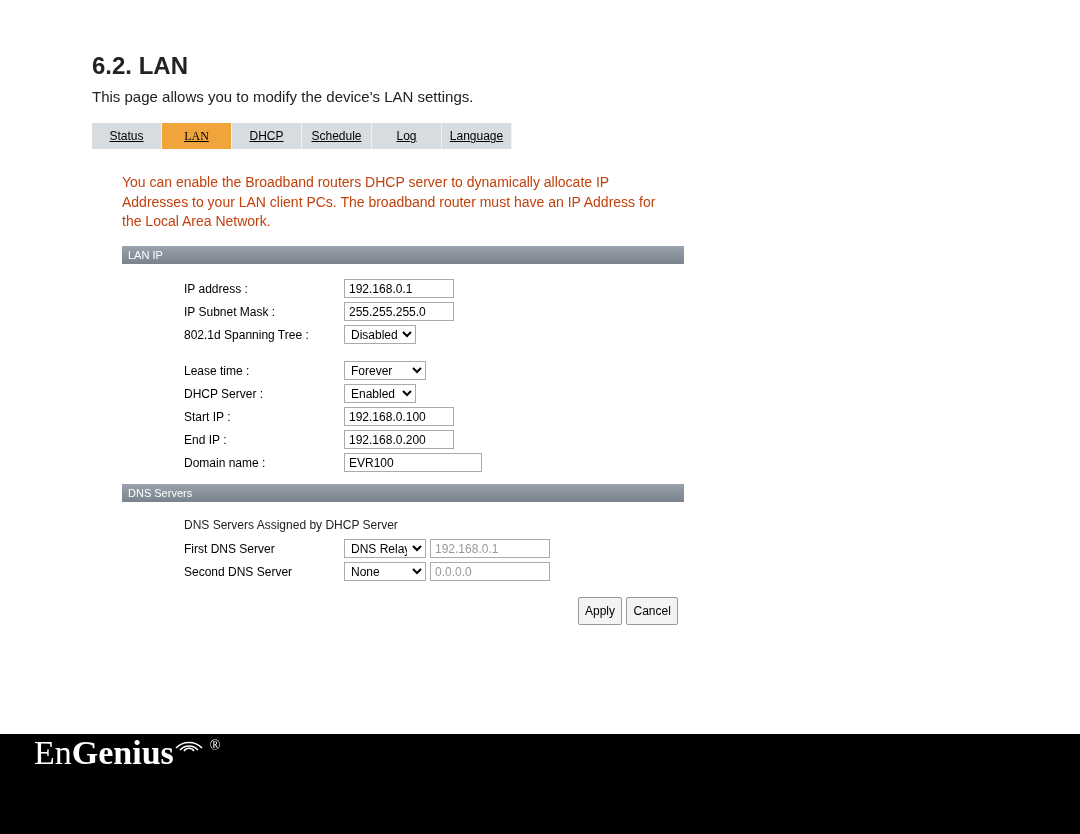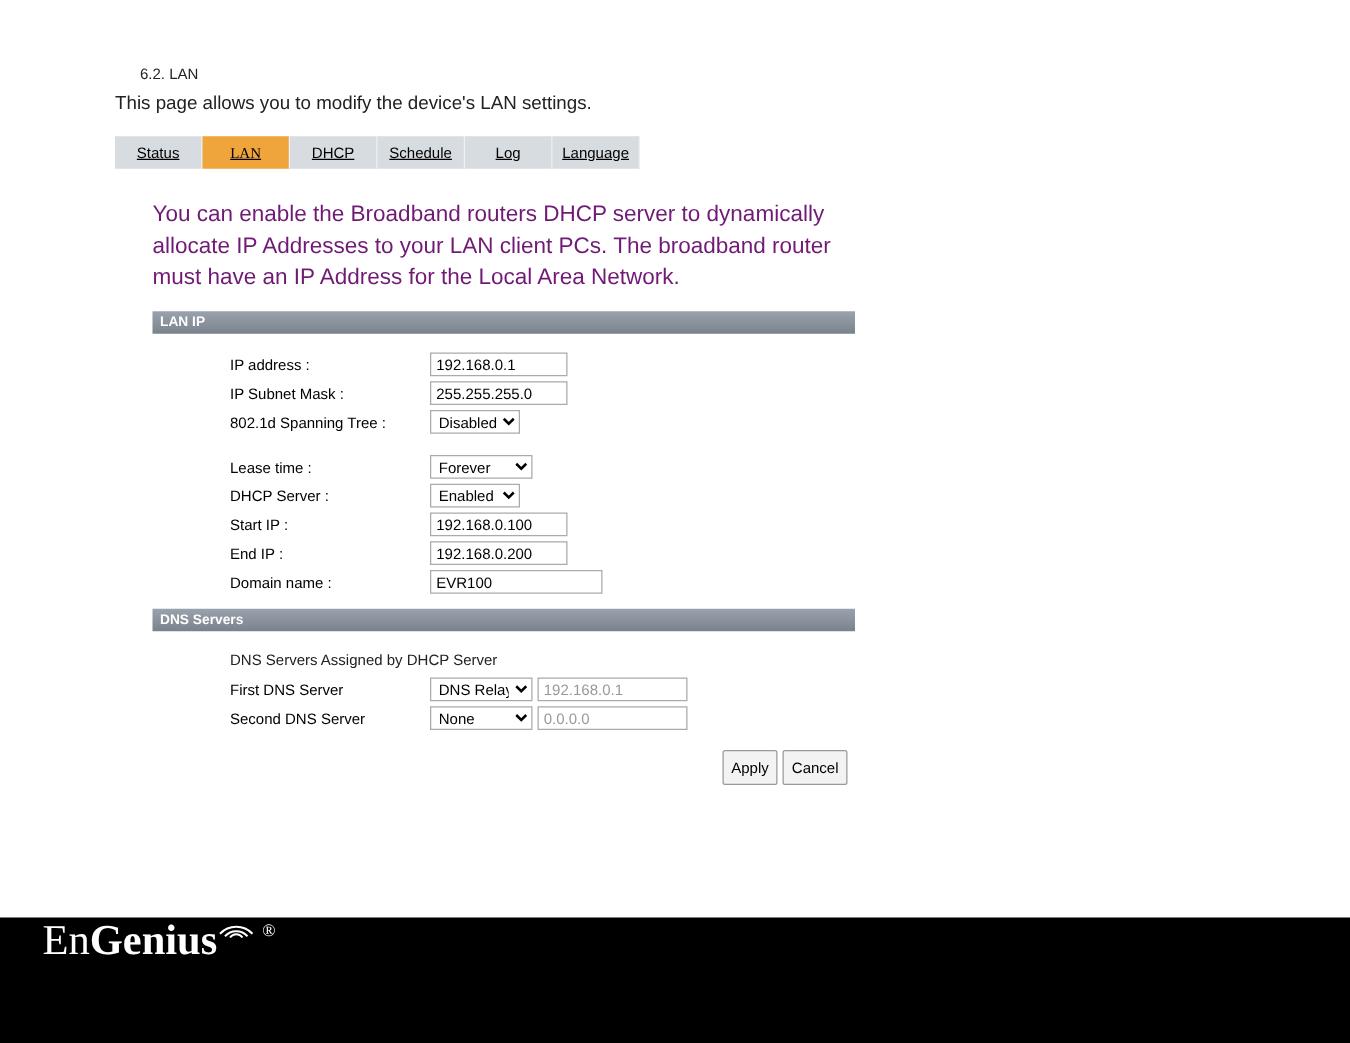--- a/index.html
+++ b/index.html
@@ -13,24 +13,23 @@
     overflow: hidden;
   }
   .page {
     padding: 52px 92px 0 92px;
   }
   .page-num {
     font-size: 14px;
     margin-bottom: 30px;
   }
   .section-title {
-    font-size: 12px;
-    font-weight: normal;
+    font-size: 24px;
+    font-weight: bold;
     margin-bottom: 8px;
-    margin-left: 20px;
   }
   .section-desc {
     font-size: 15px;
     margin-bottom: 18px;
   }
   .router-ui {
     width: 590px;
     border-collapse: collapse;
   }
   .tabs {
@@ -47,31 +46,31 @@
     background: #d7dce1;
     border-right: 1px solid #eef0f3;
     cursor: pointer;
   }
   .tab.active {
     background: #f0a43c;
     color: #000;
     font-family: Liberation Serif, serif;
   }
   .help-text {
-    font-size: 18px;
+    font-size: 14px;
     line-height: 1.4;
     margin: 24px 0 14px 30px;
     width: 550px;
-    color: #701a75;
+    color: #c2410c;
   }
   .section-bar {
     background: linear-gradient(#9aa2ad,#7a828d);
     color: #fff;
     font-size: 11px;
-    font-weight: bold;
+    font-weight: normal;
     padding: 3px 6px;
     width: 562px;
     margin-left: 30px;
     margin-top: 4px;
   }
   .form-block {
     margin: 14px 0 10px 92px;
     font-size: 12px;
   }
   .form-row {

